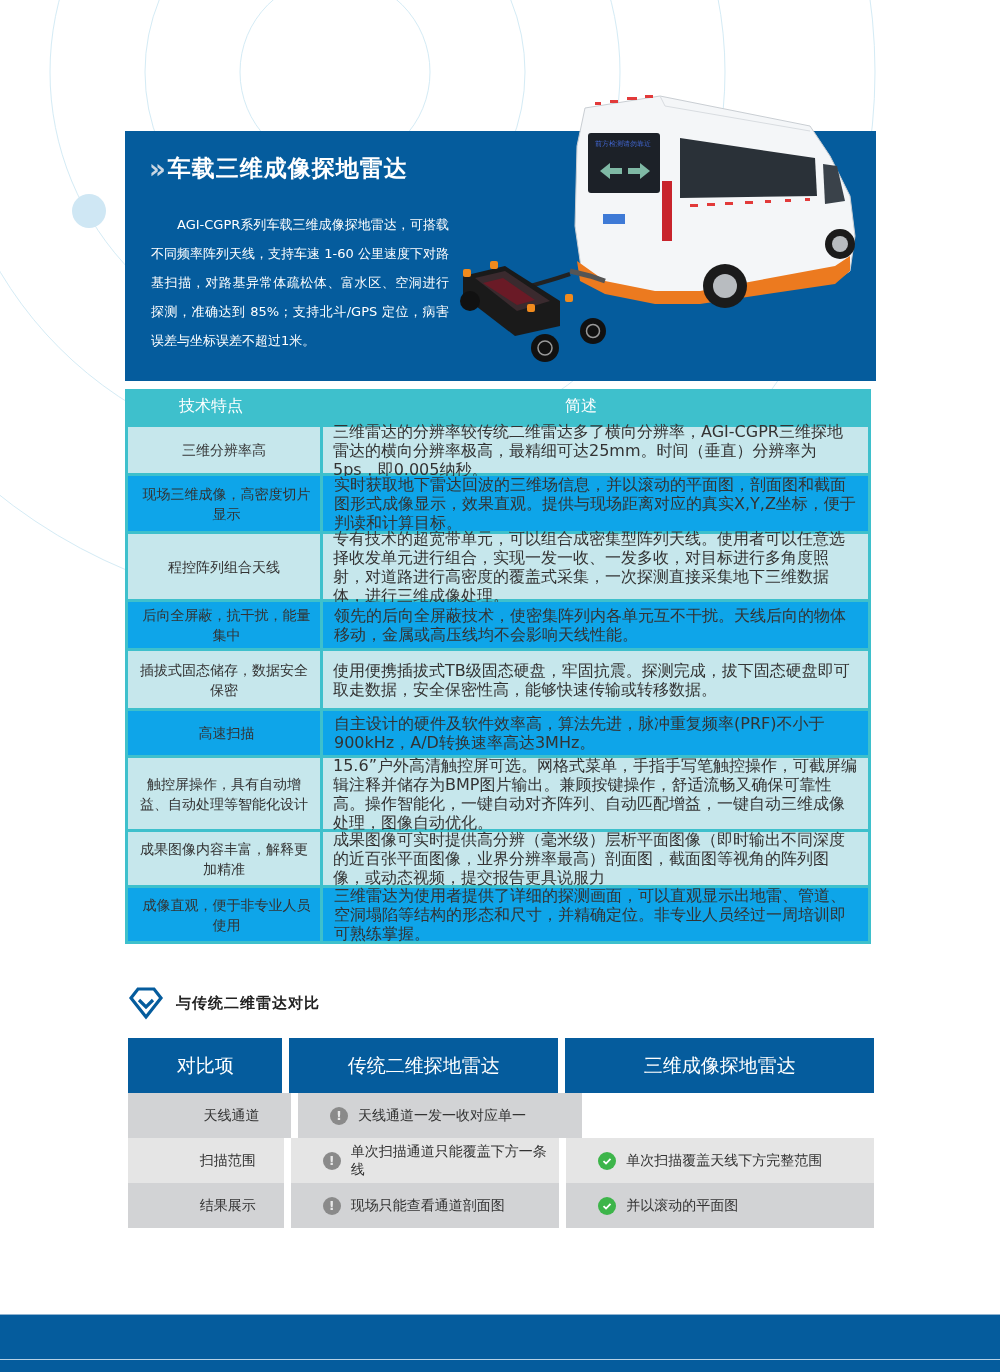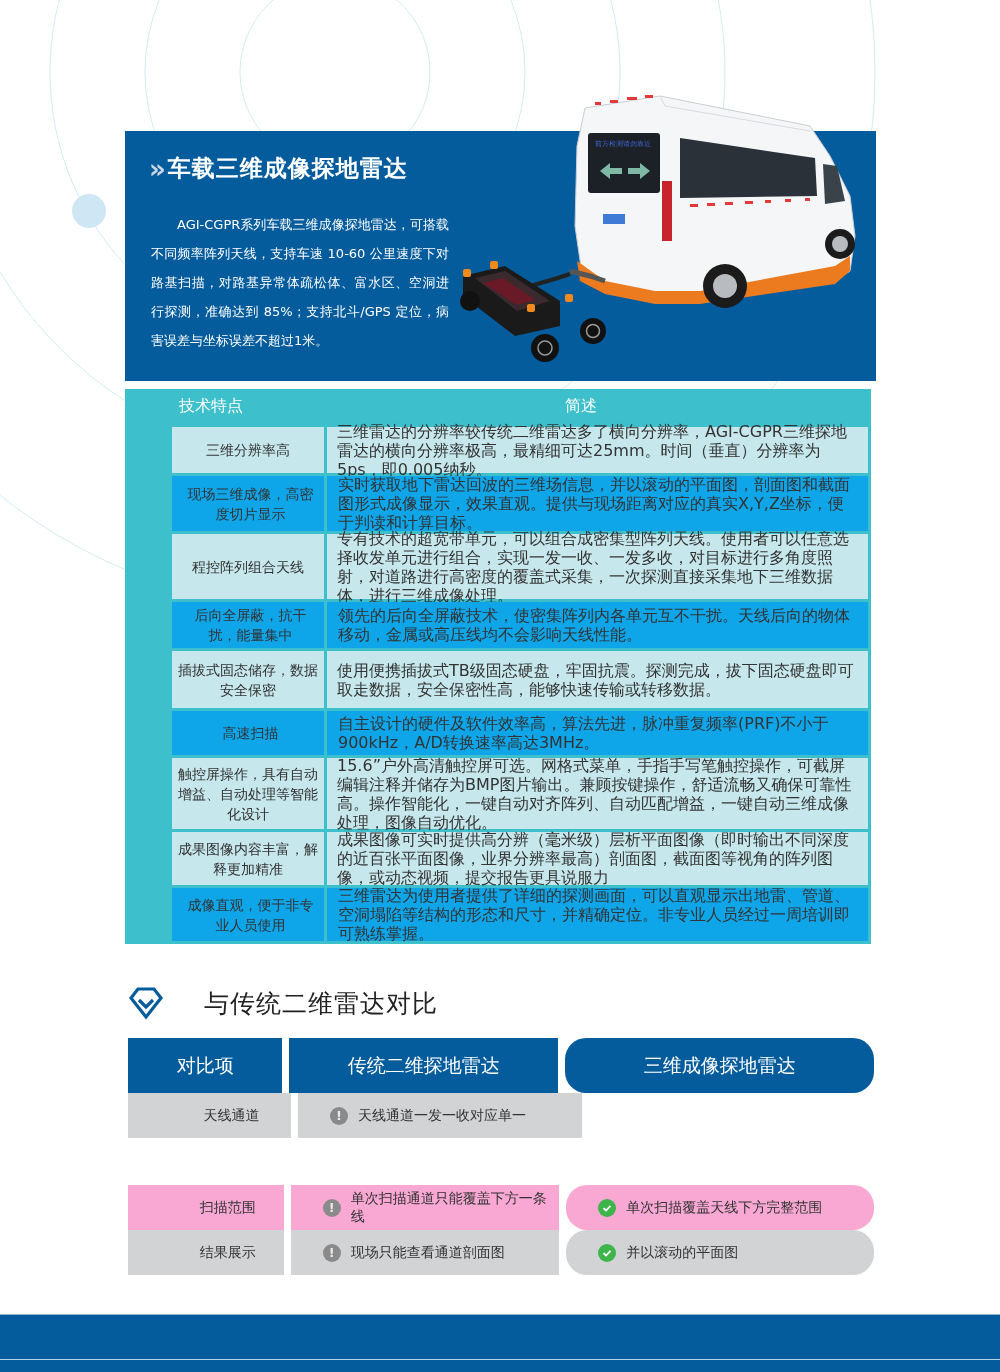--- a/index.html
+++ b/index.html
@@ -17,39 +17,39 @@
 
   
   .van-art { position: absolute; left: 455px; top: 86px; width: 420px; height: 280px; z-index: 2; }
 
   
   .tech { position: absolute; left: 125px; top: 389px; width: 746px; z-index: 3; background: #3ec0cc; padding: 0 3px 3px 3px; }
   .tech-head { display: flex; height: 35px; color: #ffffff; font-size: 16px; align-items: center; }
   .tech-head .c1 { width: 166px; text-align: center; }
   .tech-head .c2 { flex: 1; text-align: center; }
   .tech-row { display: flex; border-top: 3px solid #3ec0cc; }
-  .tech-row .c1 { width: 152px; display: flex; align-items: center; justify-content: center; text-align: center; font-size: 14px; line-height: 20px; color: #333; padding: 4px 6px; margin-left: 44px; }
+  .tech-row .c1 { width: 192px; display: flex; align-items: center; justify-content: center; text-align: center; font-size: 14px; line-height: 20px; color: #333; padding: 4px 6px; }
   .tech-row .c2 { flex: 1; border-left: 3px solid #3ec0cc; display: flex; align-items: center; font-size: 16px; line-height: 19px; color: #333; padding: 4px 10px 4px 10px; }
   .tech-row.shade .c1, .tech-row.shade .c2 { background: #c6e7ec; }
   .tech-row.plain .c1, .tech-row.plain .c2 { background: #0ea5e9; padding-left: 11px; }
 
   
   .sec2-title { position: absolute; left: 128px; top: 985px; display: flex; align-items: center; z-index: 3; }
   .sec2-title .gem { width: 36px; height: 36px; margin-right: 12px; }
-  .sec2-title span { font-size: 25px; color: #222; font-weight: normal; letter-spacing: 1px; margin-left: 28px; }
+  .sec2-title span { font-size: 15px; color: #222; font-weight: bold; letter-spacing: 1px; }
 
   .cmp { position: absolute; left: 128px; top: 1038px; width: 746px; z-index: 3; }
   .cmp-row { display: flex; }
   .cmp-cell { height: 45px; display: flex; align-items: center; font-size: 14px; color: #333; padding-left: 44px; }
   .cmp-cell.col1 { width: 163px; justify-content: center; }
   .cmp-cell.col2 { width: 284px; margin-left: 7px; padding-left: 32px; }
-  .cmp-cell.col3 { width: 326px; margin-left: 7px; padding-left: 32px; border-radius: 21px; }
+  .cmp-cell.col3 { width: 326px; margin-left: 7px; padding-left: 32px; }
   .cmp-head .cmp-cell { height: 55px; background: #055c9d; color: #ffffff; font-size: 19px; justify-content: center; padding-left: 0; }
   .cmp-row.dark .cmp-cell { background: #d2d3d5; }
-  .cmp-row.light .cmp-cell { background: #f9a8d4; margin-top: 47px; }
+  .cmp-row.light .cmp-cell { background: #e5e5e5; }
   .ico { width: 18px; height: 18px; border-radius: 50%; display: inline-flex; align-items: center; justify-content: center; margin-right: 10px; flex-shrink: 0; }
   .ico.warn { background: #8a8a8a; color: #e8e8e8; font-weight: bold; font-size: 13px; }
   .ico.ok { background: #3db54a; }
 
   
   .footer { position: absolute; left: 0; top: 1314px; width: 1000px; height: 58px; background: #055c9d; z-index: 3; }
   .footer-line { position: absolute; left: 0; top: 45px; width: 1000px; height: 1px; background: #b8d2e6; }
   .footer-top { position: absolute; left: 0; top: 0; width: 1000px; height: 1px; background: #8fb3d1; }
 </style>
 </head>
@@ -65,21 +65,21 @@
   </g>
   <circle cx="89" cy="211" r="17" fill="#cfe7f4"></circle>
   <circle cx="490" cy="518" r="9" fill="#cfe7f4"></circle>
 </svg>
 
 <div class="hero">
   <div class="hero-title">
     <span class="chev">»</span>
     <span>车载三维成像探地雷达</span>
   </div>
-  <div class="hero-desc"><span class="indent"></span><span>AGI-CGPR系列车载三维成像探地雷达，可搭载不同频率阵列天线，支持车速 10-60 公里速度下对路基扫描，对路基异常体疏松体、富水区、空洞进行探测，准确达到 85%；支持北斗/GPS 定位，病害误差与坐标误差不超过1米。</span></div>
+  <div class="hero-desc"><span class="indent"></span><span>AGI-CGPR系列车载三维成像探地雷达，可搭载不同频率阵列天线，支持车速 1-60 公里速度下对路基扫描，对路基异常体疏松体、富水区、空洞进行探测，准确达到 85%；支持北斗/GPS 定位，病害误差与坐标误差不超过1米。</span></div>
 </div>
 
 <svg class="van-art" viewBox="0 0 420 280">
 
   <path d="M130 22 L205 10 L355 40 L375 70 L395 110 L400 150 L395 185 L380 195 L245 215 L200 215 L150 205 L128 195 L120 140 L122 60 Z" fill="#f4f6f8" stroke="#c9ced3" stroke-width="1"></path>
 
   <path d="M205 10 L210 20 L355 45" fill="none" stroke="#d8dce0"></path>
 
   <path d="M122 175 L150 195 L200 205 L245 205 L380 180 L395 170 L395 185 L380 198 L245 218 L200 218 L150 208 L125 195 Z" fill="#ec7a1f"></path>
 

